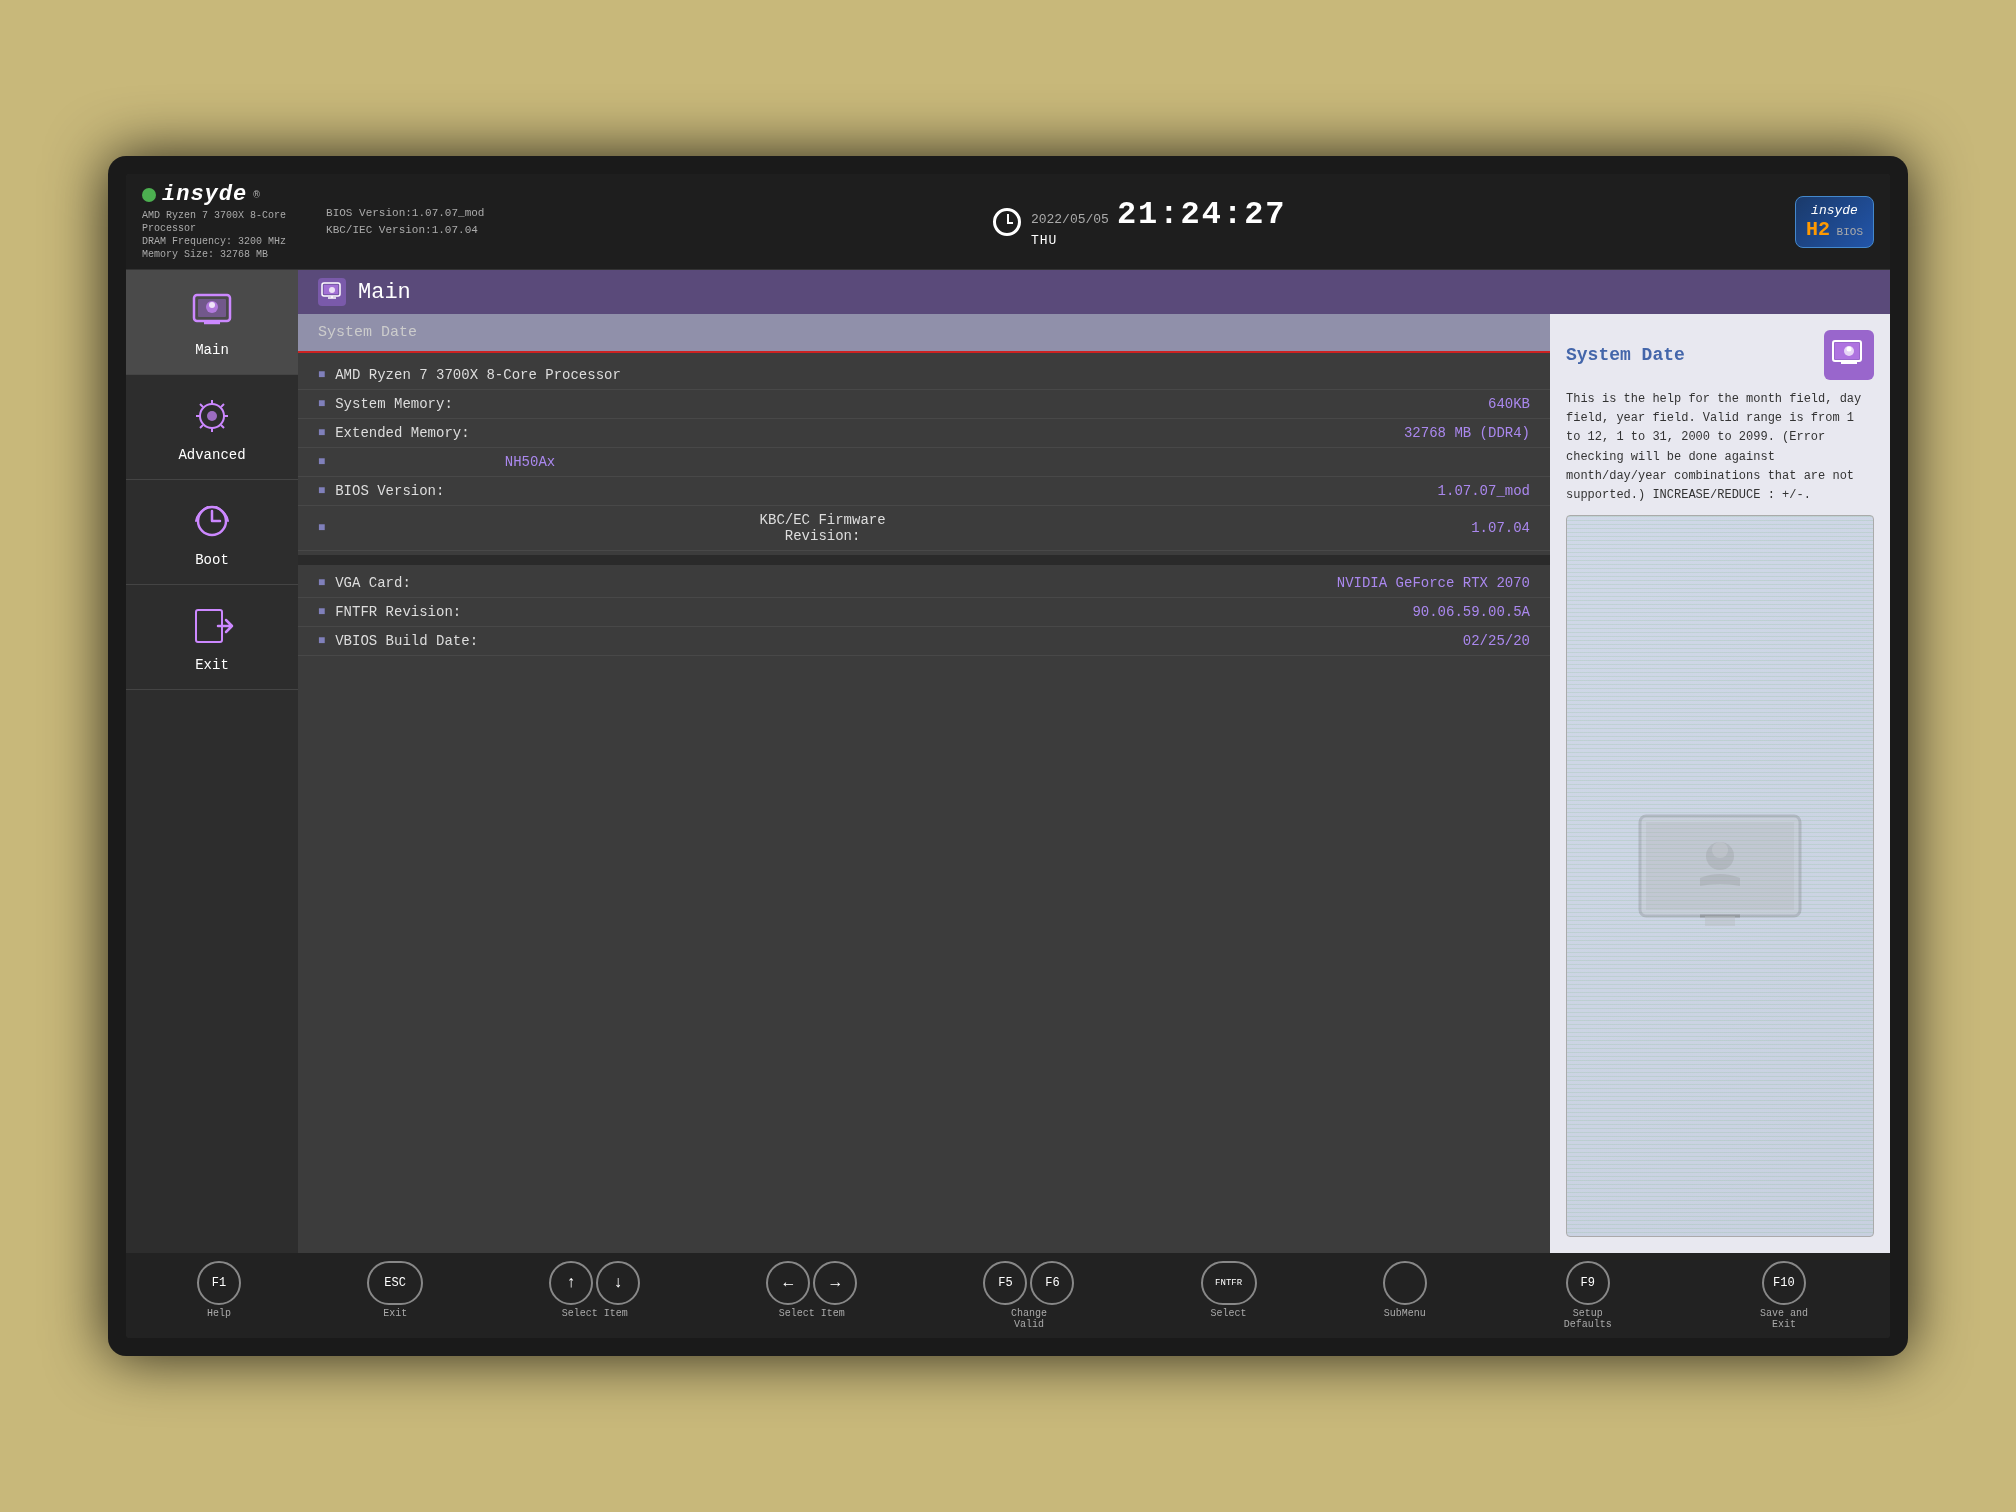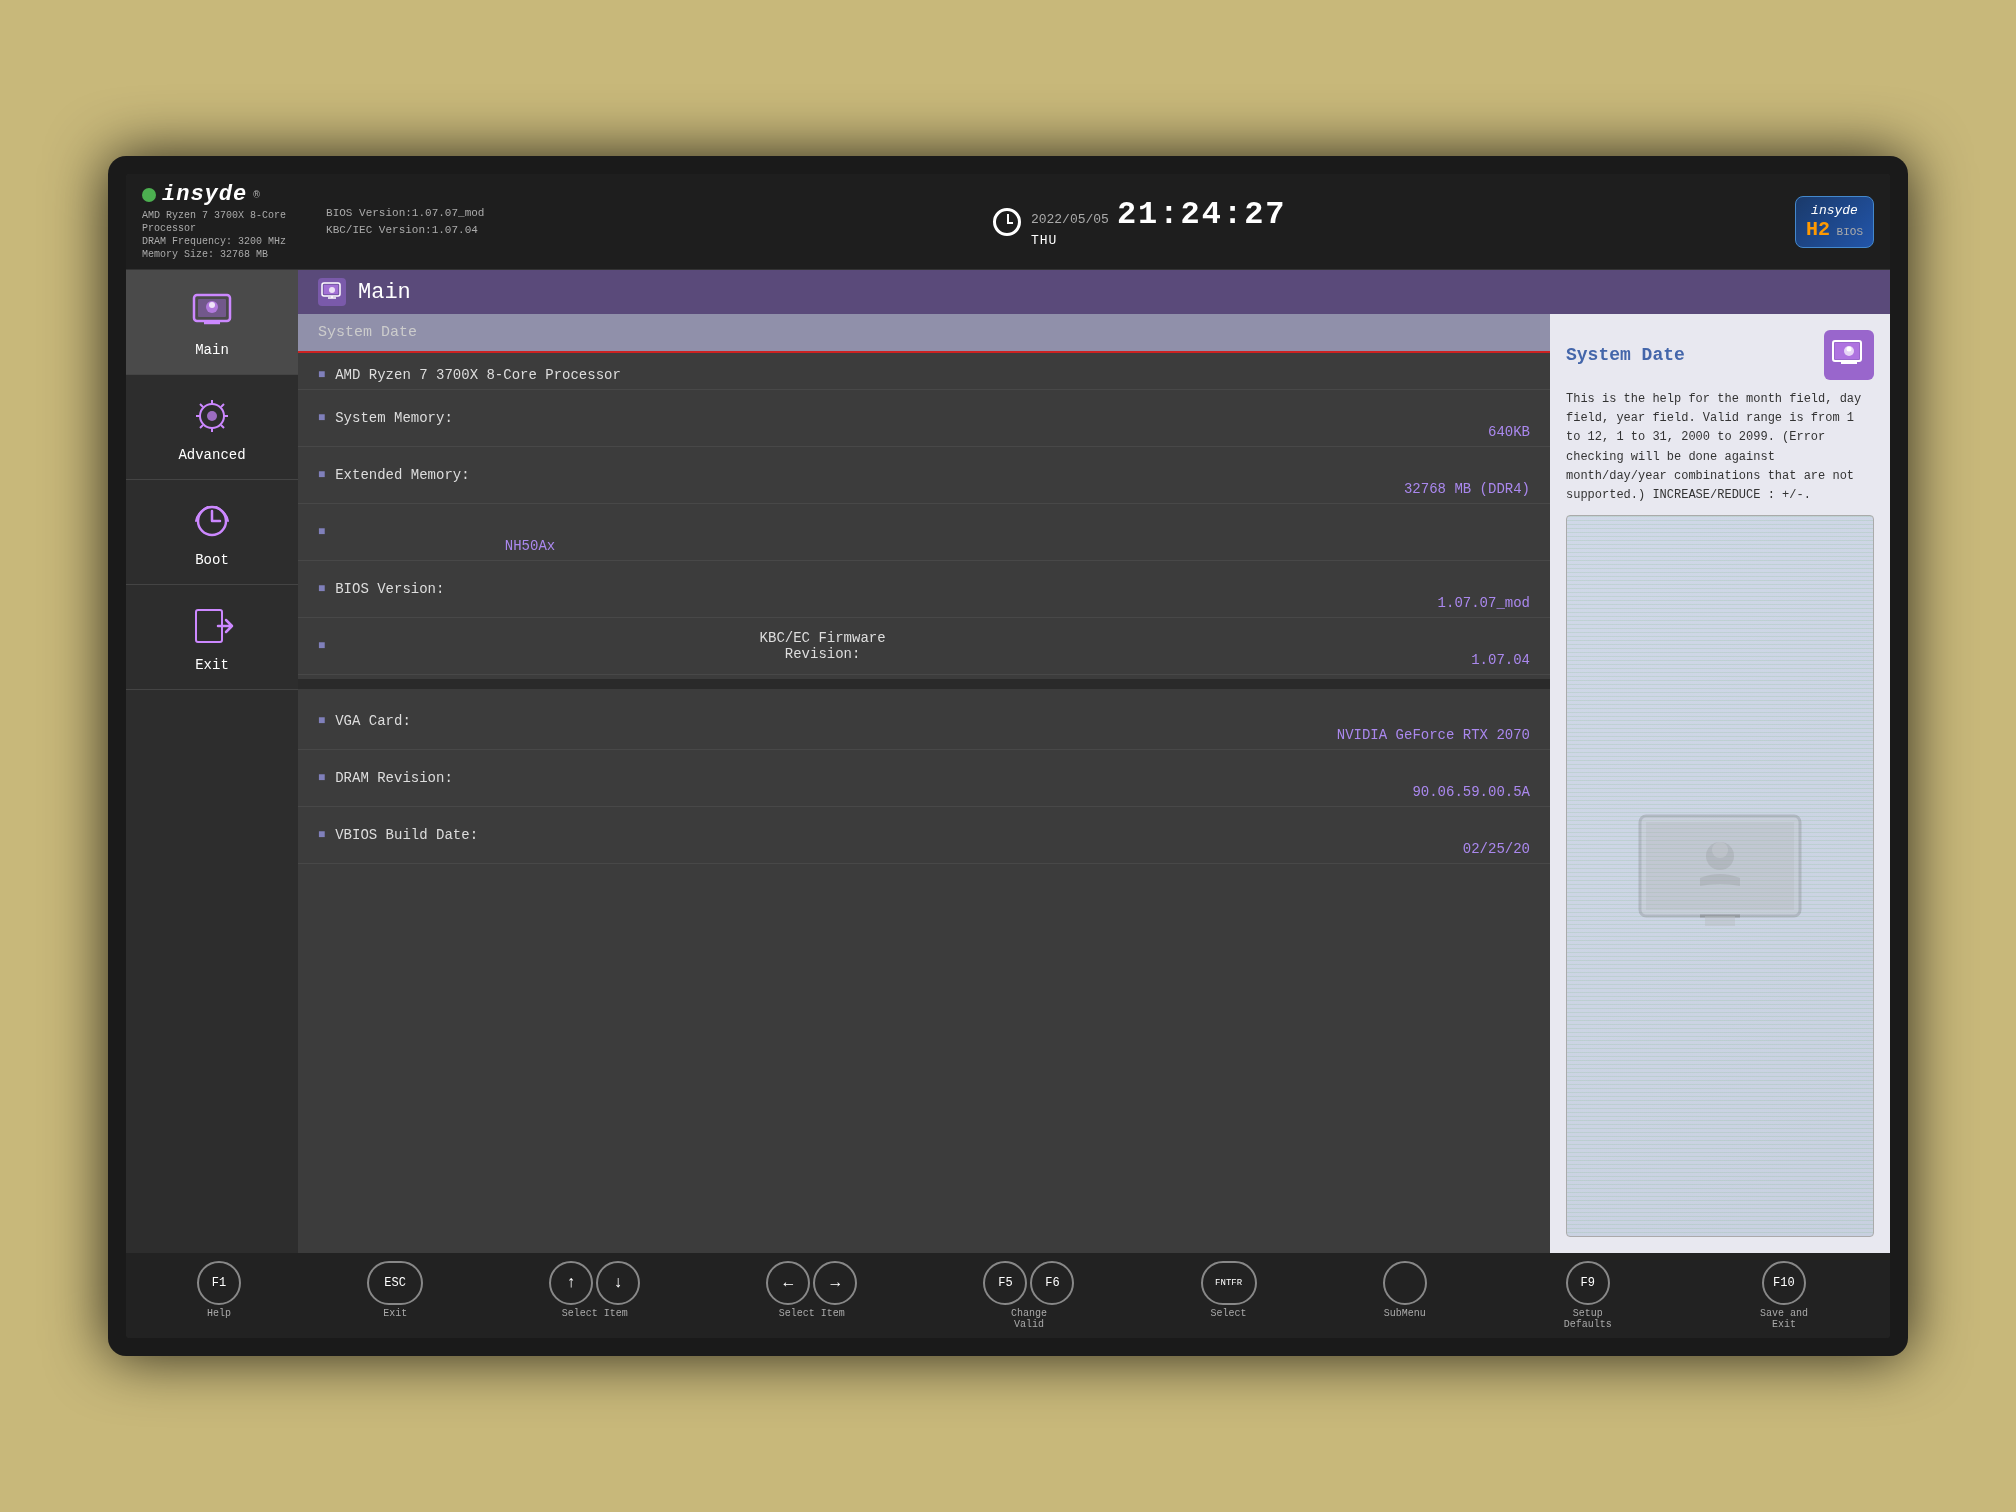--- a/index.html
+++ b/index.html
@@ -250,21 +250,20 @@
       font-size: 14px;
       font-family: 'Courier New', monospace;
       flex: 1;
     }
     .row-value {
       color: #aa88ee;
       font-size: 14px;
       font-family: 'Courier New', monospace;
       text-align: right;
       min-width: 220px;
-      margin-top: 28px;
     }
     .row-full {
       color: #dddddd;
       font-size: 14px;
       font-family: 'Courier New', monospace;
     }
     .table-divider {
       height: 10px;
       background: #2a2a2a;
       margin: 4px 0;
@@ -540,21 +539,21 @@
               <div class="table-divider"></div>
 
               <div class="table-row">
                 <span class="row-bullet">■</span>
                 <span class="row-label">VGA Card:</span>
                 <span class="row-value">NVIDIA GeForce RTX 2070</span>
               </div>
 
               <div class="table-row">
                 <span class="row-bullet">■</span>
-                <span class="row-label">DRAM Revision:</span>
+                <span class="row-label">FNTFR Revision:</span>
                 <span class="row-value">90.06.59.00.5A</span>
               </div>
 
               <div class="table-row">
                 <span class="row-bullet">■</span>
                 <span class="row-label">VBIOS Build Date:</span>
                 <span class="row-value">02/25/20</span>
               </div>
 
             </div>

